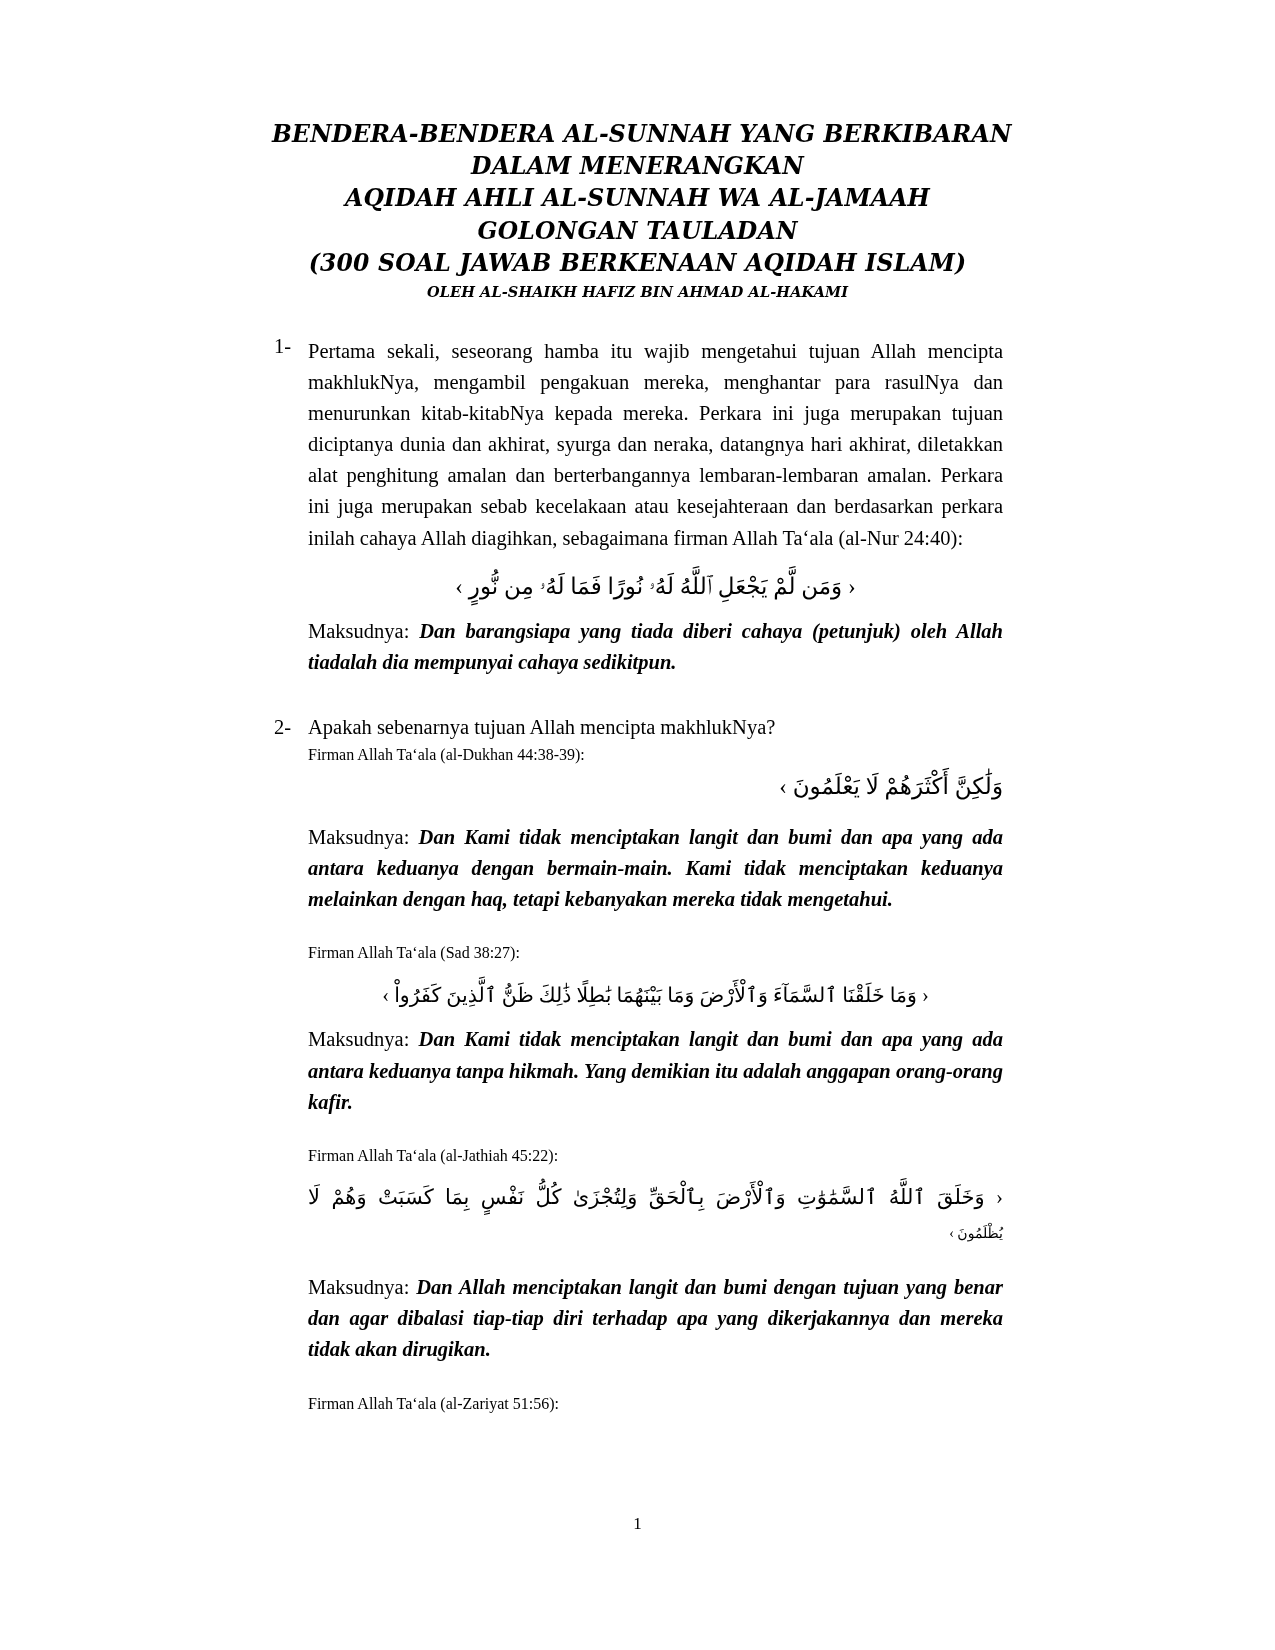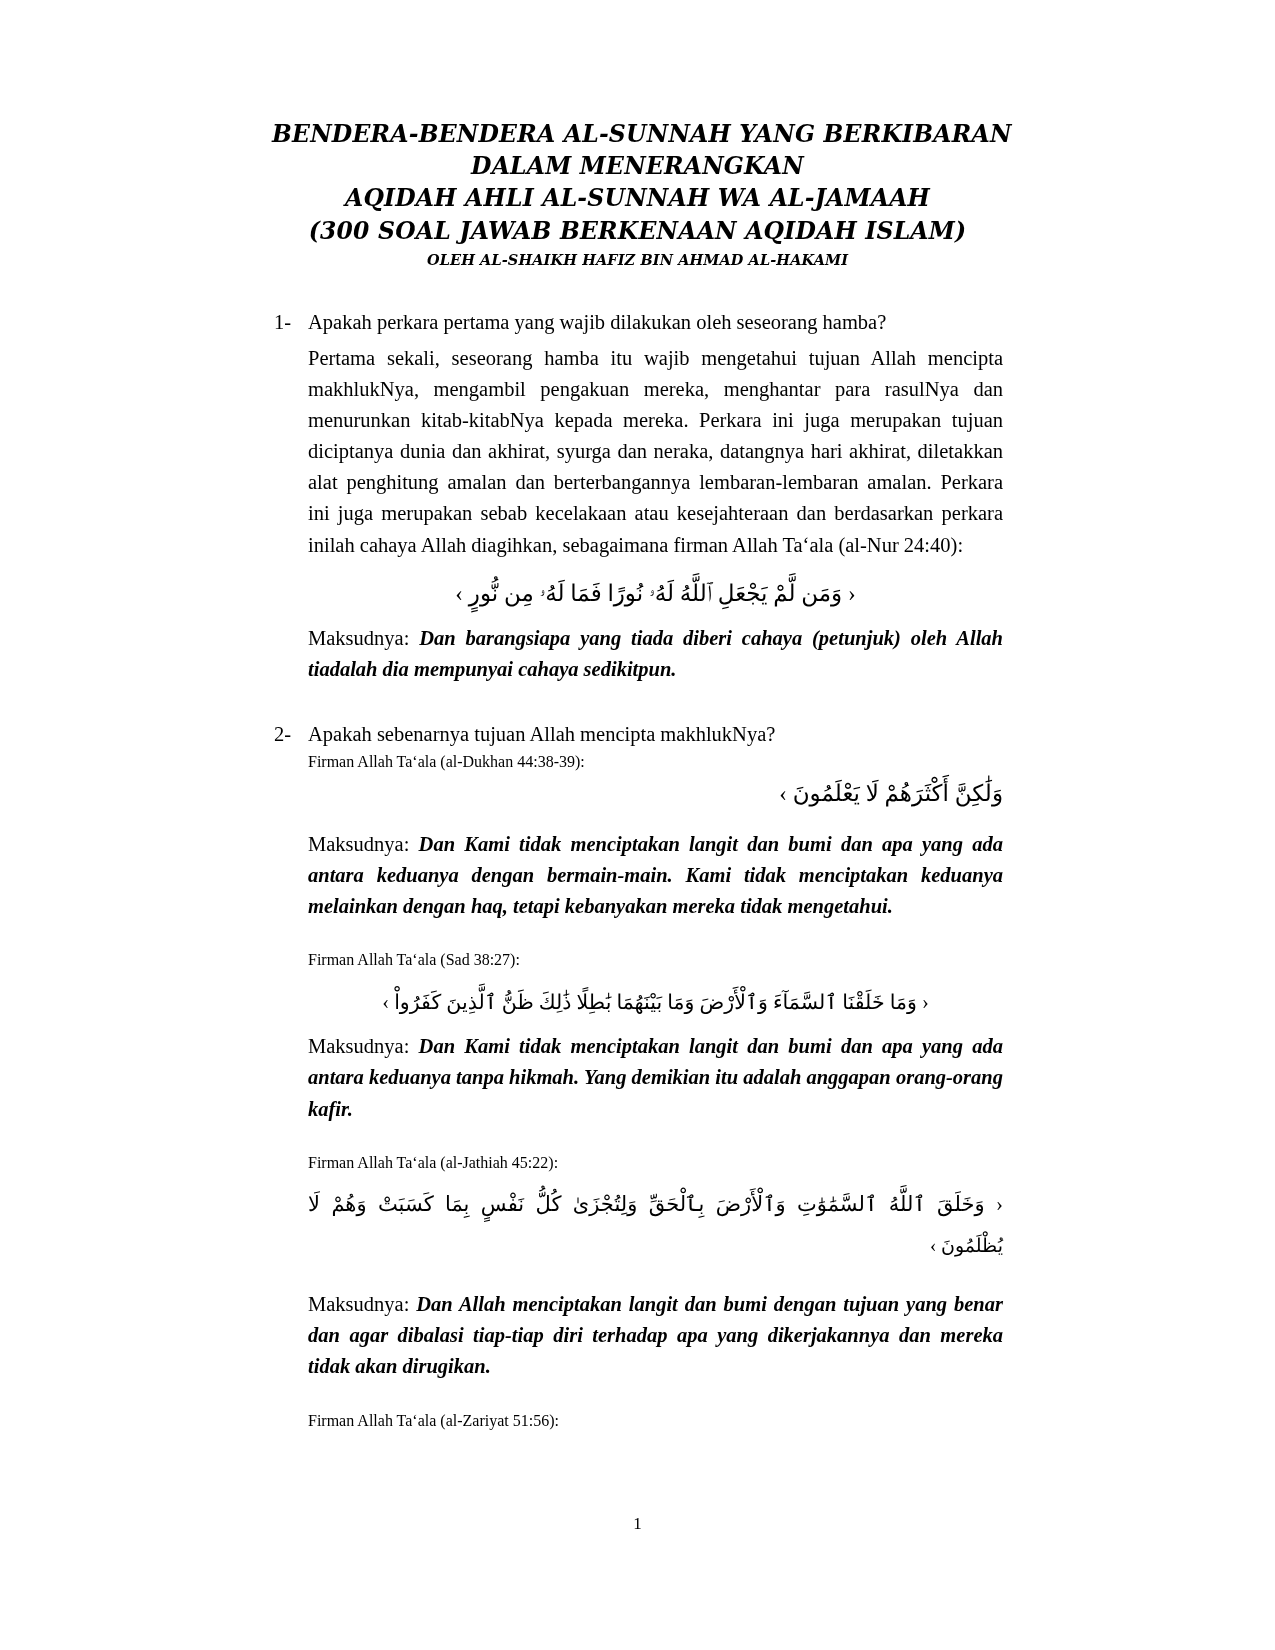--- a/index.html
+++ b/index.html
@@ -19,21 +19,21 @@
   .page {
     width: 1275px;
     height: 1650px;
     box-sizing: border-box;
     padding: 118px 272px 0 272px;
     position: relative;
   }
   
   .title-block {
     text-align: center;
-    margin: 0 0 36px 0;
+    margin: 0 0 28px 0;
   }
   .title-line {
     font-family: "DejaVu Serif", "Liberation Serif", serif;
     font-style: italic;
     font-weight: bold;
     font-size: 23.5px;
     line-height: 1.37;
     letter-spacing: 0.2px;
     white-space: nowrap;
   }
@@ -128,28 +128,28 @@
 </style>
 </head>
 <body>
 
 <div class="page">
 
   <div class="title-block">
     <div class="title-line">BENDERA-BENDERA AL-SUNNAH YANG BERKIBARAN</div>
     <div class="title-line">DALAM MENERANGKAN</div>
     <div class="title-line">AQIDAH AHLI AL-SUNNAH WA AL-JAMAAH</div>
+    <div class="title-line">GOLONGAN TAULADAN</div>
     <div class="title-line">(300 SOAL JAWAB BERKENAAN AQIDAH ISLAM)</div>
     <div class="byline">OLEH AL-SHAIKH HAFIZ BIN AHMAD AL-HAKAMI</div>
   </div>
 
   <div class="qa-item" style="margin-top:22px;">
     <div class="qa-num">1-</div>
     <div class="qa-body">
-      <div class="q-text">Apakah perkara pertama yang wajib dilakukan oleh seseorang hamba?</div>
       <p class="para first-after-q">Pertama sekali, seseorang hamba itu wajib mengetahui tujuan Allah mencipta makhlukNya, mengambil pengakuan mereka, menghantar para rasulNya dan menurunkan kitab-kitabNya kepada mereka. Perkara ini juga merupakan tujuan diciptanya dunia dan akhirat, syurga dan neraka, datangnya hari akhirat, diletakkan alat penghitung amalan dan berterbangannya lembaran-lembaran amalan. Perkara ini juga merupakan sebab kecelakaan atau kesejahteraan dan berdasarkan perkara inilah cahaya Allah diagihkan, sebagaimana firman Allah Taʻala (al-Nur 24:40):</p>
       <div class="arabic center">‹ وَمَن لَّمْ يَجْعَلِ ٱللَّهُ لَهُۥ نُورًا فَمَا لَهُۥ مِن نُّورٍ ›</div>
       <p class="maksud">
         <span class="label">Maksudnya: </span><span class="tr">Dan barangsiapa yang tiada diberi cahaya (petunjuk) oleh Allah tiadalah dia mempunyai cahaya sedikitpun.</span>
       </p>
     </div>
   </div>
 
   <div class="qa-item" style="margin-top:34px;">
     <div class="qa-num">2-</div>
@@ -167,21 +167,21 @@
       <div class="lead-line">Firman Allah Taʻala (Sad 38:27):</div>
       <div class="arabic center wide" style="font-size:20.5px;">‹ وَمَا خَلَقْنَا ٱلسَّمَآءَ وَٱلْأَرْضَ وَمَا بَيْنَهُمَا بَٰطِلًا ذَٰلِكَ ظَنُّ ٱلَّذِينَ كَفَرُواْ ›</div>
       <p class="maksud" style="margin-top:8px;">
         <span class="label">Maksudnya: </span><span class="tr">Dan Kami tidak menciptakan langit dan bumi dan apa yang ada antara keduanya tanpa hikmah. Yang demikian itu adalah anggapan orang-orang kafir.</span>
       </p>
 
       <div class="spacer-md"></div>
 
       <div class="lead-line">Firman Allah Taʻala (al-Jathiah 45:22):</div>
       <div class="arabic just" style="margin-top:8px;font-size:21px;">‹ وَخَلَقَ ٱللَّهُ ٱلسَّمَٰوَٰتِ وَٱلْأَرْضَ بِٱلْحَقِّ وَلِتُجْزَىٰ كُلُّ نَفْسٍ بِمَا كَسَبَتْ وَهُمْ لَا</div>
-      <div class="arabic right" style="margin-top:-4px;font-size:19px;">يُظْلَمُونَ ›</div>
+      <div class="arabic right" style="margin-top:-4px;font-size:14px;">يُظْلَمُونَ ›</div>
       <p class="maksud" style="margin-top:24px;">
         <span class="label">Maksudnya: </span><span class="tr">Dan Allah menciptakan langit dan bumi dengan tujuan yang benar dan agar dibalasi tiap-tiap diri terhadap apa yang dikerjakannya dan mereka tidak akan dirugikan.</span>
       </p>
 
       <div class="spacer-md"></div>
 
       <div class="lead-line">Firman Allah Taʻala (al-Zariyat 51:56):</div>
     </div>
   </div>
 

